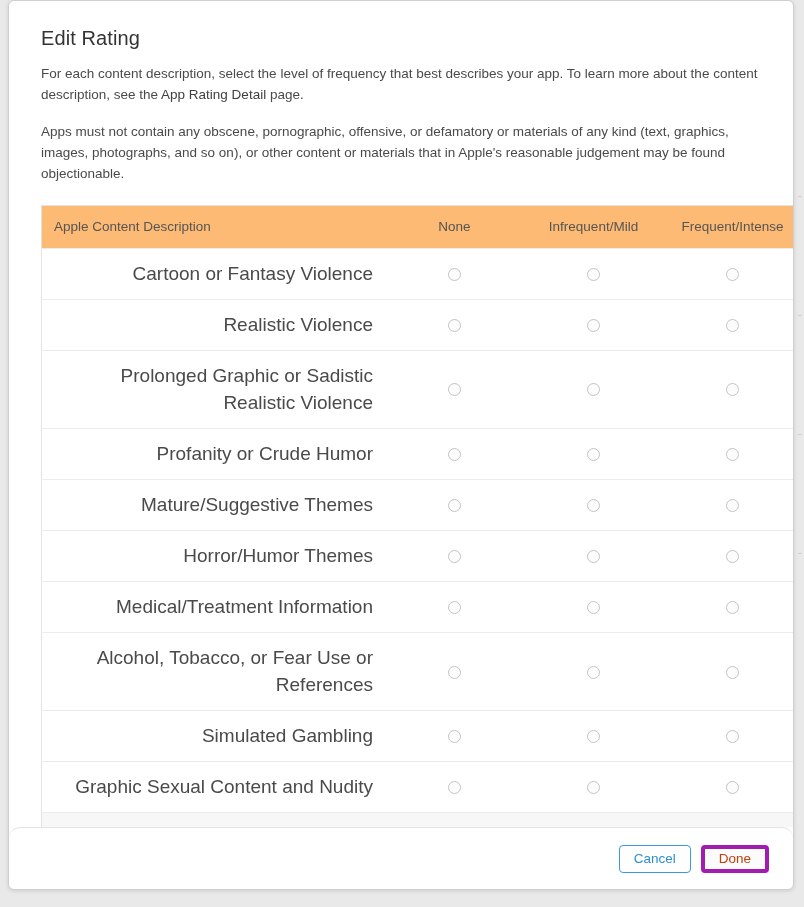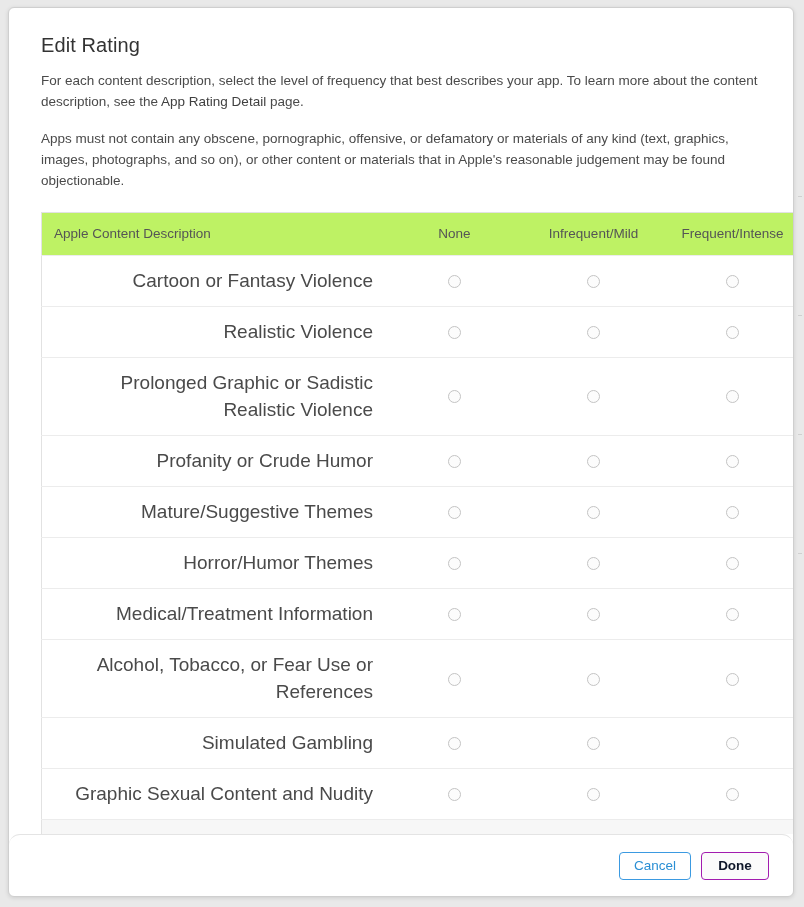--- a/index.html
+++ b/index.html
@@ -9,21 +9,21 @@
     font-family: "Liberation Sans", sans-serif;
   }
   body {
     width: 804px;
     height: 907px;
     overflow: hidden;
   }
   .dialog {
     position: absolute;
     left: 8px;
-    top: 7px;
+    top: 0;
     width: 786px;
     height: 890px;
     background: #ffffff;
     border: 1px solid #cfcfcf;
     border-radius: 6px;
     box-shadow: 0 1px 4px rgba(0,0,0,0.12);
     box-sizing: border-box;
     display: flex;
     flex-direction: column;
   }
@@ -61,21 +61,21 @@
     border-collapse: collapse;
     width: 742px;
     table-layout: fixed;
     border: 1px solid #e2e2e2;
   }
   table.rating th, table.rating td {
     border-bottom: 1px solid #ececec;
     font-weight: normal;
   }
   thead th {
-    background: #bef264;
+    background: #fdba74;
     height: 40px;
     font-size: 13.5px;
     color: #555555;
     border-bottom: 1px solid #e2e2e2;
   }
   th.col-desc {
     text-align: left;
     padding-left: 12px;
     width: 330px;
   }
@@ -133,25 +133,24 @@
     box-sizing: border-box;
     cursor: pointer;
     background: #ffffff;
   }
   .btn-cancel {
     border: 1px solid #3b9ae1;
     color: #2a8fd4;
     margin-right: 10px;
   }
   .btn-done {
-    border: 1px solid #a21caf;
-    color: #0f172a;
+    border: 4px solid #a21caf;
+    color: #c2410c;
     background: #fbfbfb;
     cursor: default;
-    font-weight: bold;
   }
   .edge-marks {
     position: absolute;
     right: 0;
     top: 196px;
     width: 6px;
   }
   .edge-mark {
     width: 4px;
     height: 1px;

